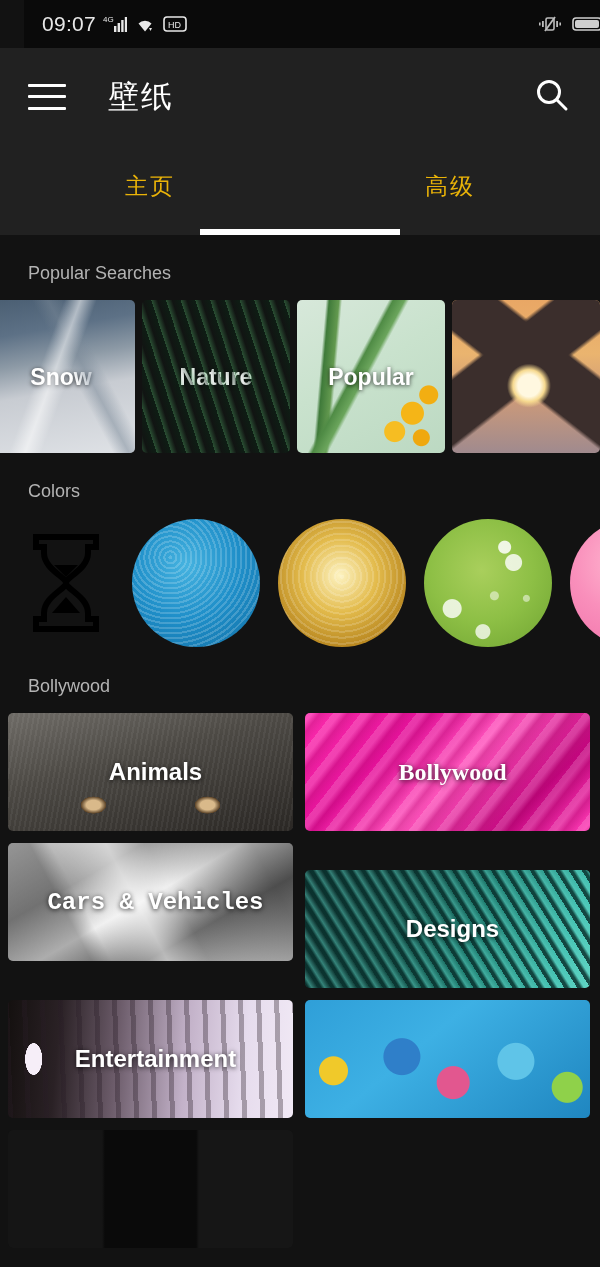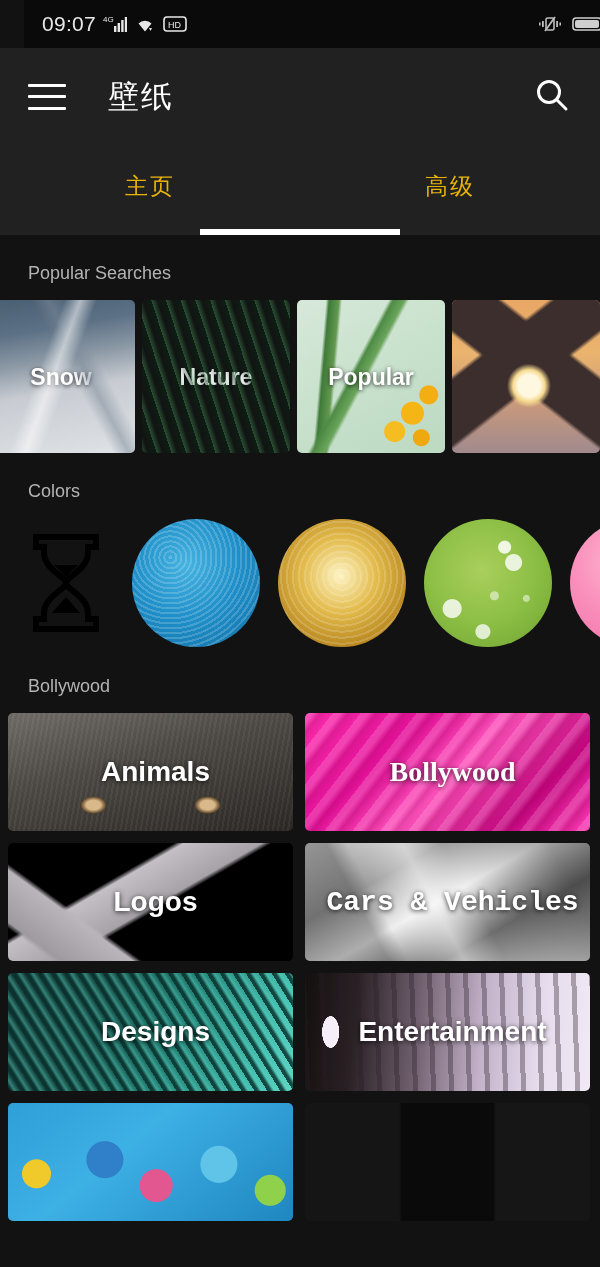--- a/index.html
+++ b/index.html
@@ -121,21 +121,21 @@
   .sw-pink { background: radial-gradient(circle at 42% 34%, #ffb7d0 0%, #f98fbb 45%, #ef6fa8 100%); }
 
   
   .cat-grid { display: flex; flex-wrap: wrap; gap: 12px; padding: 0 8px; }
   .cat-card {
     position: relative; width: 285px; height: 118px;
     border-radius: 5px; overflow: hidden;
   }
   .cat-card .label {
     position: absolute; left: 10px; right: 0; top: 50%; transform: translateY(-50%);
-    text-align: center; color: #fff; font-size: 28px; font-weight: bold;
+    text-align: center; color: #fff; font-size: 24px; font-weight: bold;
     text-shadow: 0 1px 5px rgba(0,0,0,.8); z-index: 3;
   }
   .cc-animals { background: linear-gradient(165deg,#6e6b66 0%,#4c4944 40%,#2a2724 100%); }
   .cc-animals::after { content:""; position:absolute; inset:0;
       background:
         radial-gradient(ellipse 18px 12px at 30% 78%, #d9b98a 0 40%, #5a4227 70%, transparent 72%),
         radial-gradient(ellipse 18px 12px at 70% 78%, #d9b98a 0 40%, #5a4227 70%, transparent 72%),
         radial-gradient(circle at 30% 78%, #1b1008 0 5px, transparent 6px),
         radial-gradient(circle at 70% 78%, #1b1008 0 5px, transparent 6px),
         repeating-linear-gradient(100deg, rgba(255,255,255,.05) 0 2px, transparent 2px 5px); }
@@ -152,21 +152,21 @@
   .cc-logos { background: #000; }
   .cc-logos::after { content:""; position:absolute; inset:0;
       background:
         linear-gradient(36deg, transparent 10%, #9e9aa0 12%, #b9b5bb 28%, transparent 30%),
         linear-gradient(-30deg, transparent 46%, #a6a2a8 48%, #c3bfc5 64%, transparent 66%),
         radial-gradient(circle at 58% 34%, #000 0 34px, transparent 35px),
         radial-gradient(circle at 56% 34%, transparent 0 5px, #8f8b91 6px, transparent 8px); }
   .cc-cars { background: linear-gradient(150deg,#cfcfcf 0%,#9d9d9d 28%,#efefef 48%,#6e6e6e 70%,#d3d3d3 100%); font-family: Liberation Mono, monospace; }
   .cc-cars::after { content:""; position:absolute; inset:0;
       background: linear-gradient(62deg, rgba(0,0,0,.28) 0 24%, transparent 30%, rgba(255,255,255,.5) 46%, transparent 58%, rgba(0,0,0,.3) 88%); }
-  .cc-designs { background: linear-gradient(110deg,#0d2c2a 0%,#12463f 34%,#1e7d70 60%,#44c2b2 88%,#63d8c6 100%); }
+  .cc-designs { background: linear-gradient(110deg,#0d2c2a 0%,#12463f 34%,#1e7d70 60%,#44c2b2 88%,#63d8c6 100%); margin-top: 27px; }
   .cc-designs::after { content:""; position:absolute; inset:0;
       background: repeating-linear-gradient(58deg, rgba(10,50,46,.85) 0 3px, rgba(90,205,190,.5) 6px, transparent 11px); }
   .cc-drawings { background: linear-gradient(180deg,#7f8a74 0%,#69745f 55%,#454c3d 100%); }
   .cc-drawings::after { content:""; position:absolute; inset:0;
       background:
         linear-gradient(180deg, transparent 52%, #e8d5b5 56%, #d6b98e 100%),
         radial-gradient(circle at 12% 78%, #2f5fa8 0 10px, transparent 11px),
         radial-gradient(circle at 30% 84%, #1b2f6e 0 10px, transparent 11px),
         radial-gradient(circle at 44% 72%, #e04a22 0 10px, transparent 11px),
         radial-gradient(circle at 60% 80%, #f0b82a 0 11px, transparent 12px),
@@ -297,23 +297,20 @@
   </div>
 
   <div class="section-title">Bollywood</div>
   <div class="cat-grid">
     <div class="cat-card cc-animals">
       <div class="label">Animals</div>
     </div>
     <div class="cat-card cc-bollywood">
       <div class="label">Bollywood</div>
     </div>
-    <div class="cat-card cc-logos">
-      <div class="label">Logos</div>
-    </div>
     <div class="cat-card cc-cars">
       <div class="label">Cars &amp; Vehicles</div>
     </div>
     <div class="cat-card cc-designs">
       <div class="label">Designs</div>
     </div>
     <div class="cat-card cc-entertainment">
       <div class="label">Entertainment</div>
     </div>
     <div class="cat-card cc-partial-left"></div>

